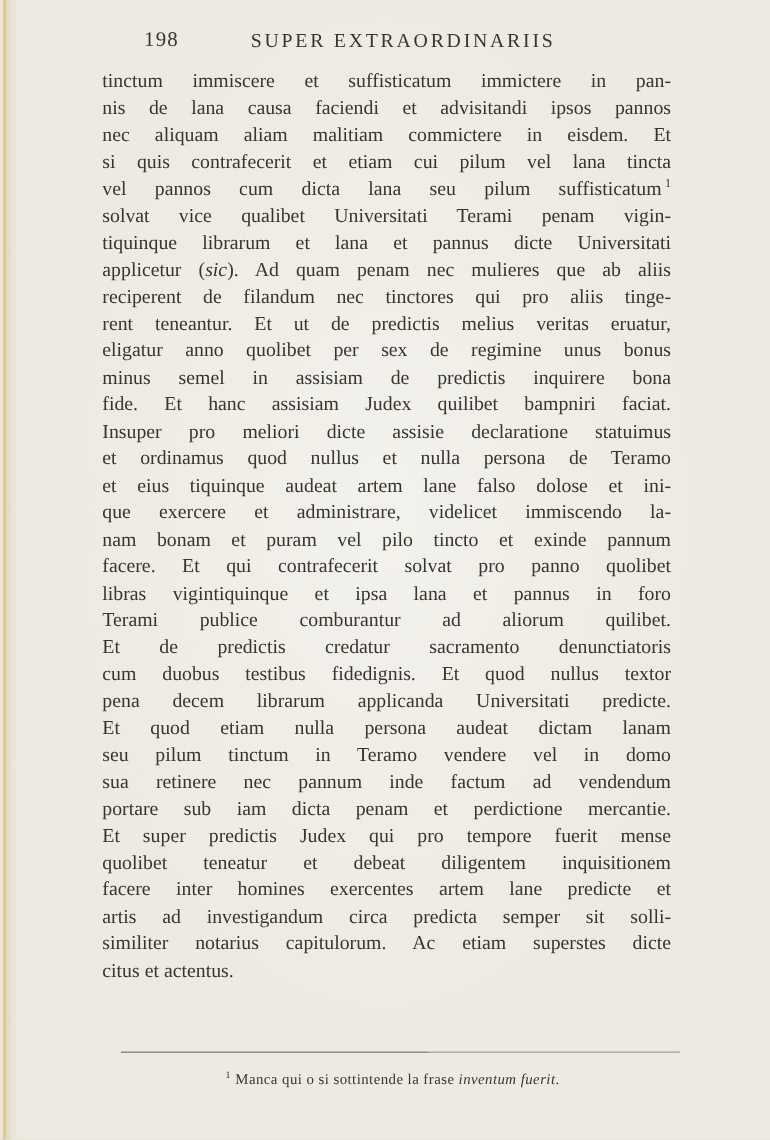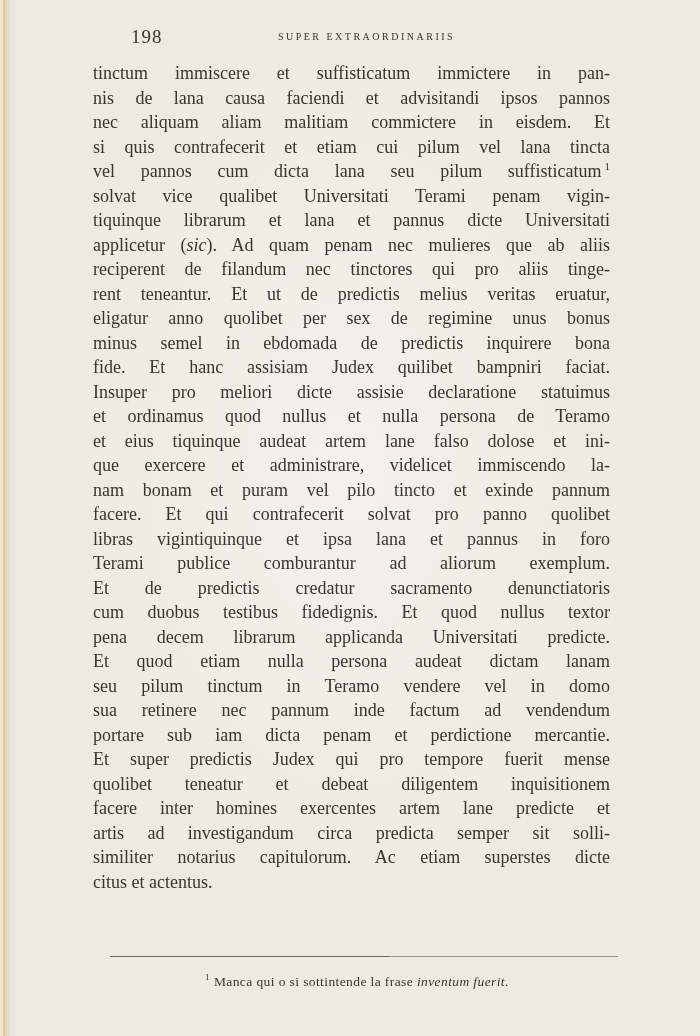--- a/index.html
+++ b/index.html
@@ -30,21 +30,21 @@
     position:relative;
     height:26px;
     line-height:26px;
   }
   .page-number{
     position:absolute;left:38px;top:0;
     font-size:19px;letter-spacing:1px;text-align:right;
   }
   .running-title{
     text-align:center;
-    font-size:10px;
+    font-size:18px;
     letter-spacing:2.5px;
     padding-left:30px;
   }
   .body-text{
     margin-top:11px;
     font-size:18px;
   }
   .line{
     height:24.5px;
     line-height:24.5px;
@@ -102,30 +102,30 @@
         <div class="line"><span>nis de lana causa faciendi et advisitandi ipsos pannos</span></div>
         <div class="line"><span>nec aliquam aliam malitiam commictere in eisdem. Et</span></div>
         <div class="line"><span>si quis contrafecerit et etiam cui pilum vel lana tincta</span></div>
         <div class="line"><span>vel pannos cum dicta lana seu pilum suffisticatum</span><span class="sup">1</span></div>
         <div class="line"><span>solvat vice qualibet Universitati Terami penam vigin-</span></div>
         <div class="line"><span>tiquinque librarum et lana et pannus dicte Universitati</span></div>
         <div class="line"><span>applicetur (</span><span class="i">sic</span><span>). Ad quam penam nec mulieres que ab aliis</span></div>
         <div class="line"><span>reciperent de filandum nec tinctores qui pro aliis tinge-</span></div>
         <div class="line"><span>rent teneantur. Et ut de predictis melius veritas eruatur,</span></div>
         <div class="line"><span>eligatur anno quolibet per sex de regimine unus bonus</span></div>
-        <div class="line"><span>minus semel in ebdomada de predictis inquirere bona</span></div>
+        <div class="line"><span>minus semel in assisiam de predictis inquirere bona</span></div>
         <div class="line"><span>fide. Et hanc assisiam Judex quilibet bampniri faciat.</span></div>
         <div class="line"><span>Insuper pro meliori dicte assisie declaratione statuimus</span></div>
         <div class="line"><span>et ordinamus quod nullus et nulla persona de Teramo</span></div>
         <div class="line"><span>et eius tiquinque audeat artem lane falso dolose et ini-</span></div>
         <div class="line"><span>que exercere et administrare, videlicet immiscendo la-</span></div>
         <div class="line"><span>nam bonam et puram vel pilo tincto et exinde pannum</span></div>
         <div class="line"><span>facere. Et qui contrafecerit solvat pro panno quolibet</span></div>
         <div class="line"><span>libras vigintiquinque et ipsa lana et pannus in foro</span></div>
-        <div class="line"><span>Terami publice comburantur ad aliorum exemplum.</span></div>
+        <div class="line"><span>Terami publice comburantur ad aliorum quilibet.</span></div>
         <div class="line"><span>Et de predictis credatur sacramento denunctiatoris</span></div>
         <div class="line"><span>cum duobus testibus fidedignis. Et quod nullus textor</span></div>
         <div class="line"><span>pena decem librarum applicanda Universitati predicte.</span></div>
         <div class="line"><span>Et quod etiam nulla persona audeat dictam lanam</span></div>
         <div class="line"><span>seu pilum tinctum in Teramo vendere vel in domo</span></div>
         <div class="line"><span>sua retinere nec pannum inde factum ad vendendum</span></div>
         <div class="line"><span>portare sub iam dicta penam et perdictione mercantie.</span></div>
         <div class="line"><span>Et super predictis Judex qui pro tempore fuerit mense</span></div>
         <div class="line"><span>quolibet teneatur et debeat diligentem inquisitionem</span></div>
         <div class="line"><span>facere inter homines exercentes artem lane predicte et</span></div>

